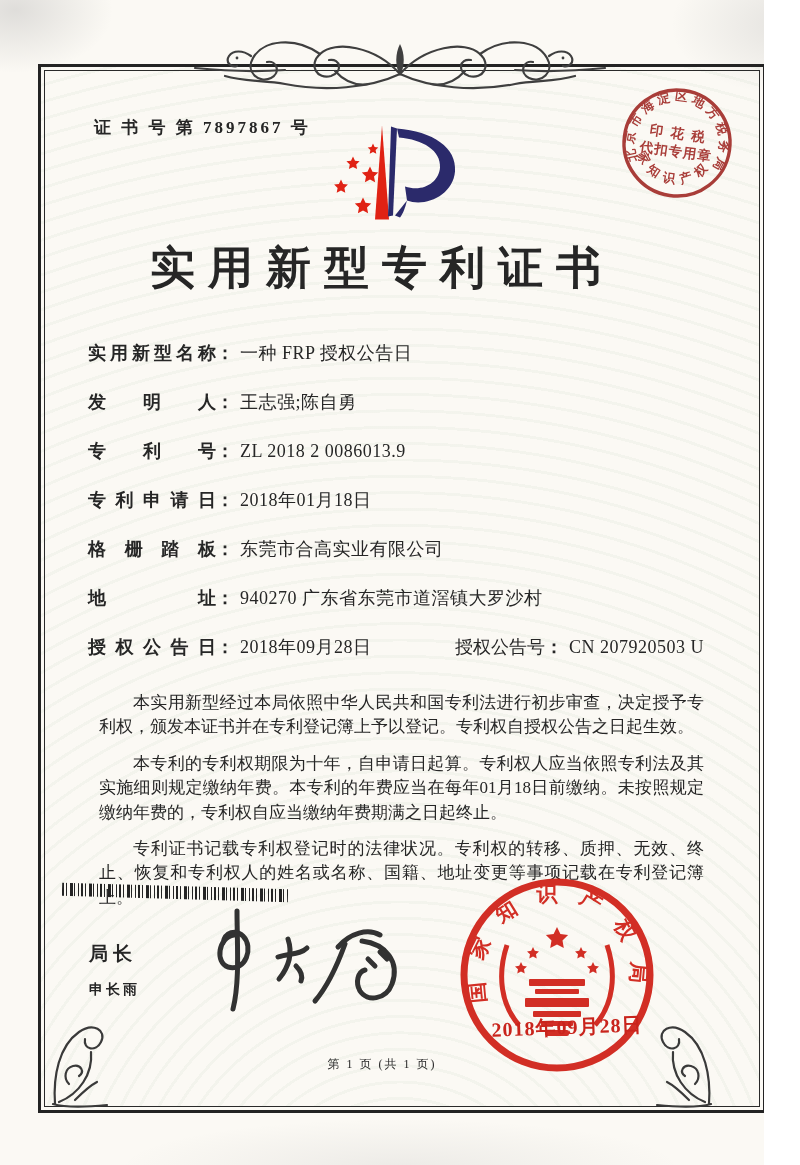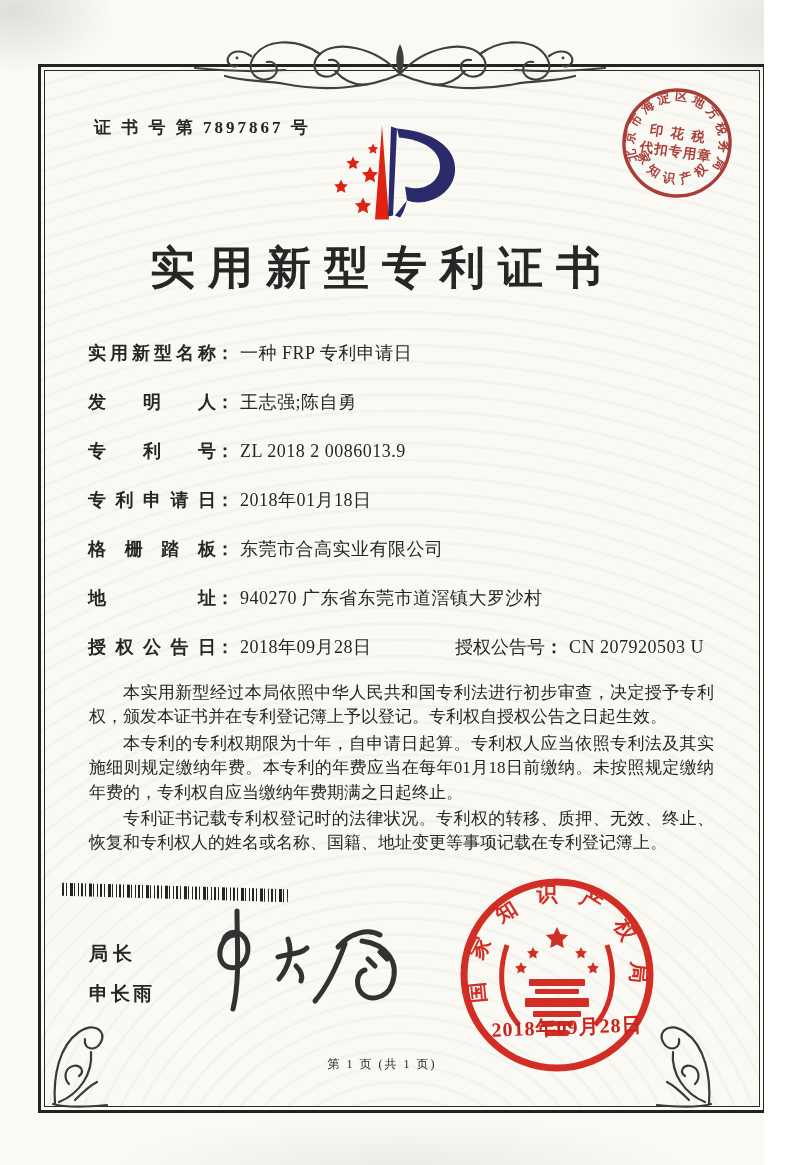--- a/index.html
+++ b/index.html
@@ -19,25 +19,25 @@
   .logo{position:absolute;left:325px;top:106px;width:160px;height:128px;}
   .title{position:absolute;left:0;right:0;top:238px;text-align:center;font-size:45px;font-weight:700;letter-spacing:13px;}
   .fields{position:absolute;left:88px;top:341px;width:630px;font-size:18px;}
   .field-row{position:relative;height:49px;white-space:nowrap;}
   .f-label{display:inline-block;width:128px;text-align:justify;text-align-last:justify;font-weight:600;vertical-align:baseline;}
   .f-colon{display:inline-block;font-weight:600;margin-right:6px;}
   .f-value{letter-spacing:.5px;}
   .grant-no{position:absolute;left:367px;top:0;white-space:nowrap;}
   .grant-no .f-label2{font-weight:400;margin-top:17px;}
   .body-text{position:absolute;left:87px;top:679px;width:629px;font-size:17px;line-height:24.4px;text-align:justify;}
-  .body-text p{margin:2px;text-indent:2em;}
+  .body-text p{margin:12px;text-indent:2em;}
   .barcode{position:absolute;left:62px;top:886px;width:226px;height:13px;transform:rotate(1.6deg);
     background:repeating-linear-gradient(90deg,#242424 0 2px,transparent 2px 4px,#242424 4px 5px,transparent 5px 8px,#242424 8px 11px,transparent 11px 12px,#242424 12px 13px,transparent 13px 16px,#242424 16px 17px,transparent 17px 19px);}
   .director-title{position:absolute;left:89px;top:941px;font-size:19px;letter-spacing:5px;font-weight:600;}
-  .director-name{position:absolute;left:89px;top:981px;font-size:19px;letter-spacing:3px;font-weight:600;}
+  .director-name{position:absolute;left:89px;top:981px;font-size:14px;letter-spacing:3px;font-weight:600;}
   .signature{position:absolute;left:188px;top:903px;width:225px;height:118px;}
   .seal{position:absolute;left:457px;top:875px;width:200px;height:200px;opacity:.95;}
   .seal-date{position:absolute;left:443px;top:1014px;width:248px;text-align:center;color:#c9241c;font-size:20px;font-weight:700;letter-spacing:1px;transform:rotate(-2deg);white-space:nowrap;}
   .tax-stamp{position:absolute;left:614px;top:80px;width:126px;height:126px;opacity:.88;}
   .footer{position:absolute;left:0;right:0;top:1056px;text-align:center;font-size:12px;letter-spacing:2px;}
   .ornament-top{position:absolute;left:185px;top:24px;width:430px;height:80px;}
   .flourish{position:absolute;top:1012px;width:80px;height:96px;}
   .flourish.left{left:45px;}
   .flourish.right{right:45px;transform:scaleX(-1);}
 </style>
@@ -125,21 +125,21 @@
       </text>
       <text x="63" y="58" font-size="13.5" font-weight="700" fill="#9e2420" text-anchor="middle" letter-spacing="2" font-family="Liberation Serif, serif">印 花 税</text>
       <text x="63" y="76" font-size="13.5" font-weight="700" fill="#9e2420" text-anchor="middle" letter-spacing="1" font-family="Liberation Serif, serif">代扣专用章</text>
     </g>
   </svg>
 
   <div class="title">实用新型专利证书</div>
 
   <div class="fields">
     <div class="field-row">
-      <span class="f-label">实用新型名称</span><span class="f-colon">：</span><span class="f-value">一种 FRP 专利申请日</span>
+      <span class="f-label">实用新型名称</span><span class="f-colon">：</span><span class="f-value">一种 FRP 授权公告日</span>
     </div>
     <div class="field-row">
       <span class="f-label">发明人</span><span class="f-colon">：</span><span class="f-value">王志强;陈自勇</span>
     </div>
     <div class="field-row">
       <span class="f-label">专利号</span><span class="f-colon">：</span><span class="f-value">ZL 2018 2 0086013.9</span>
     </div>
     <div class="field-row">
       <span class="f-label">专利申请日</span><span class="f-colon">：</span><span class="f-value">2018年01月18日</span>
     </div>

